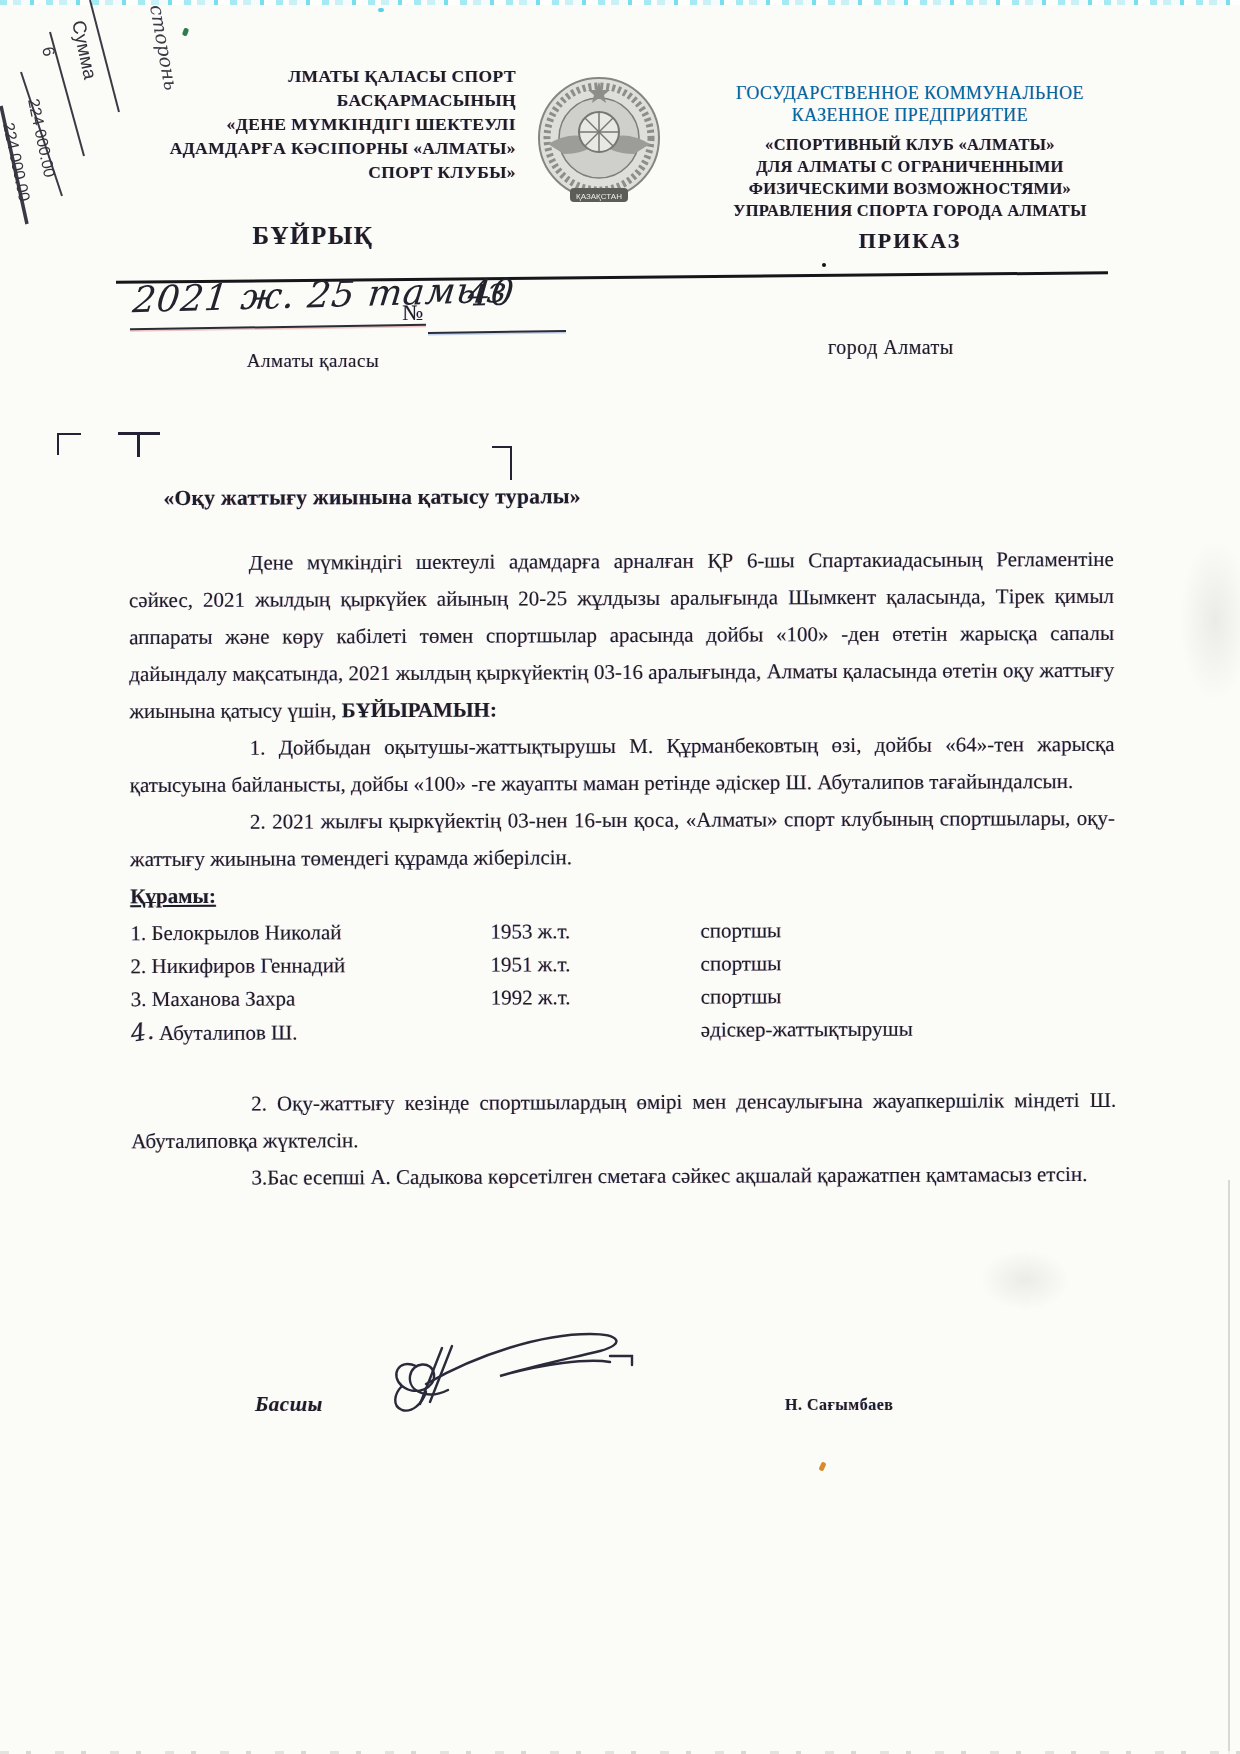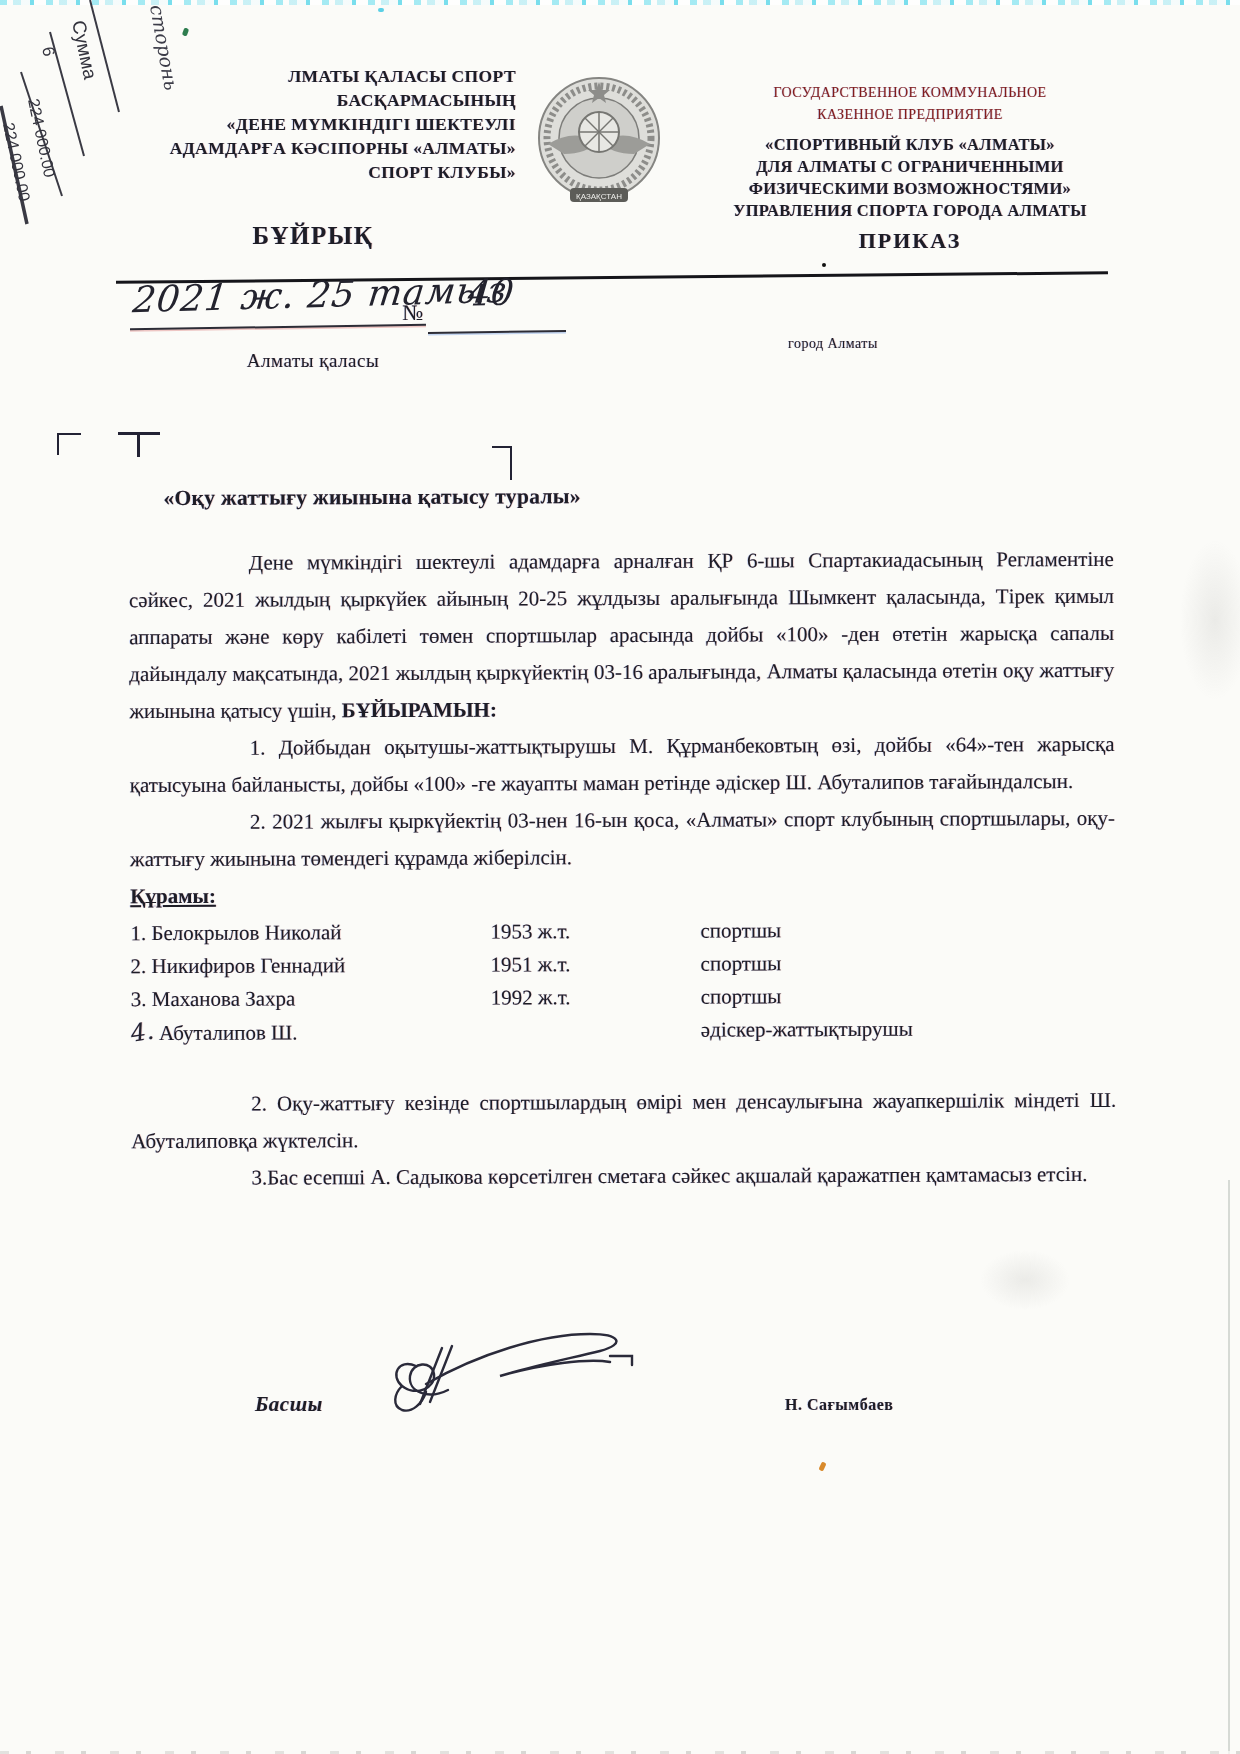--- a/index.html
+++ b/index.html
@@ -22,34 +22,34 @@
     position:absolute;left:0;bottom:0;width:1240px;height:3px;
     background:repeating-linear-gradient(90deg,#d8d8d4 0 9px,#fbfbf8 9px 26px,#c9c9c5 26px 31px,#fbfbf8 31px 55px);
     opacity:.7;
   }
   .page-edge-right{position:absolute;right:10px;top:1180px;width:2px;height:574px;background:#cdd2cc;opacity:.8;}
   .speck{position:absolute;border-radius:2px;}
   
   .org-left{left:110px;top:64px;width:406px;font-weight:bold;font-size:17.5px;line-height:24px;letter-spacing:.4px;text-align:right;}
   .org-type-left{left:110px;top:168px;width:406px;font-size:17px;line-height:23px;letter-spacing:.6px;}
   .doc-type-kk{left:110px;top:222px;width:406px;font-size:25px;font-weight:bold;letter-spacing:1.5px;}
-  .org-type-right{left:693px;top:82px;width:434px;font-size:14px;line-height:22px;letter-spacing:.4px;color:#7f1d1d;}
+  .org-type-right{left:693px;top:82px;width:434px;font-size:18px;line-height:22px;letter-spacing:.4px;color:#0369a1;}
   .org-right{left:693px;top:134px;width:434px;font-weight:bold;font-size:16.5px;line-height:22px;letter-spacing:.3px;}
   .doc-type-ru{left:693px;top:228px;width:434px;font-size:22px;font-weight:bold;letter-spacing:2px;}
   .dot{width:4px;height:4px;background:#111;border-radius:50%;}
   .rule{left:116px;top:276px;width:992px;height:3px;background:#15151a;transform:rotate(-0.55deg);}
   
   .hand{font-style:italic;color:#23232e;font-family:"DejaVu Serif",serif;}
   .date-hand{left:133px;top:274px;font-size:36px;letter-spacing:1px;transform:rotate(-1.6deg) skewX(-8deg);}
   .num-sign{left:402px;top:300px;font-size:22px;}
   .num-hand{left:468px;top:272px;font-size:36px;transform:rotate(-1deg) skewX(-6deg);}
   .date-line1{left:130px;top:326px;width:296px;height:2.4px;background:#2c2c36;transform:rotate(-0.9deg);box-shadow:0 1.5px 0 rgba(200,40,40,.25);}
   .date-line2{left:428px;top:331px;width:138px;height:2.4px;background:#2c2c36;transform:rotate(-0.9deg);box-shadow:0 1.5px 0 rgba(60,120,220,.3);}
   .place-kk{left:110px;top:350px;width:406px;font-size:19px;letter-spacing:.5px;}
-  .place-ru{left:788px;top:336px;font-size:14px;letter-spacing:.5px;}
+  .place-ru{left:828px;top:336px;font-size:20px;letter-spacing:.5px;}
   .mark-g{left:57px;top:433px;width:22px;height:20px;border-left:2.5px solid #232335;border-top:2.5px solid #232335;}
   .mark-t-bar{left:118px;top:432px;width:42px;height:2.5px;background:#232335;}
   .mark-t-stem{left:137px;top:432px;width:2.5px;height:25px;background:#232335;}
   .mark-r{left:492px;top:446px;width:18px;height:32px;border-top:2.5px solid #232335;border-right:2.5px solid #232335;}
   
   .body-block{left:130px;top:478px;width:985px;font-size:21px;line-height:37px;text-align:justify;transform:rotate(-0.25deg);}
   .body-title{font-weight:bold;font-size:21.5px;text-align:left;margin:0 0 28px 35px;letter-spacing:.3px;}
   .para{text-indent:120px;margin:0;}
   .b{font-weight:bold;}
   .roster-label{font-weight:bold;text-decoration:underline;margin:0;}

